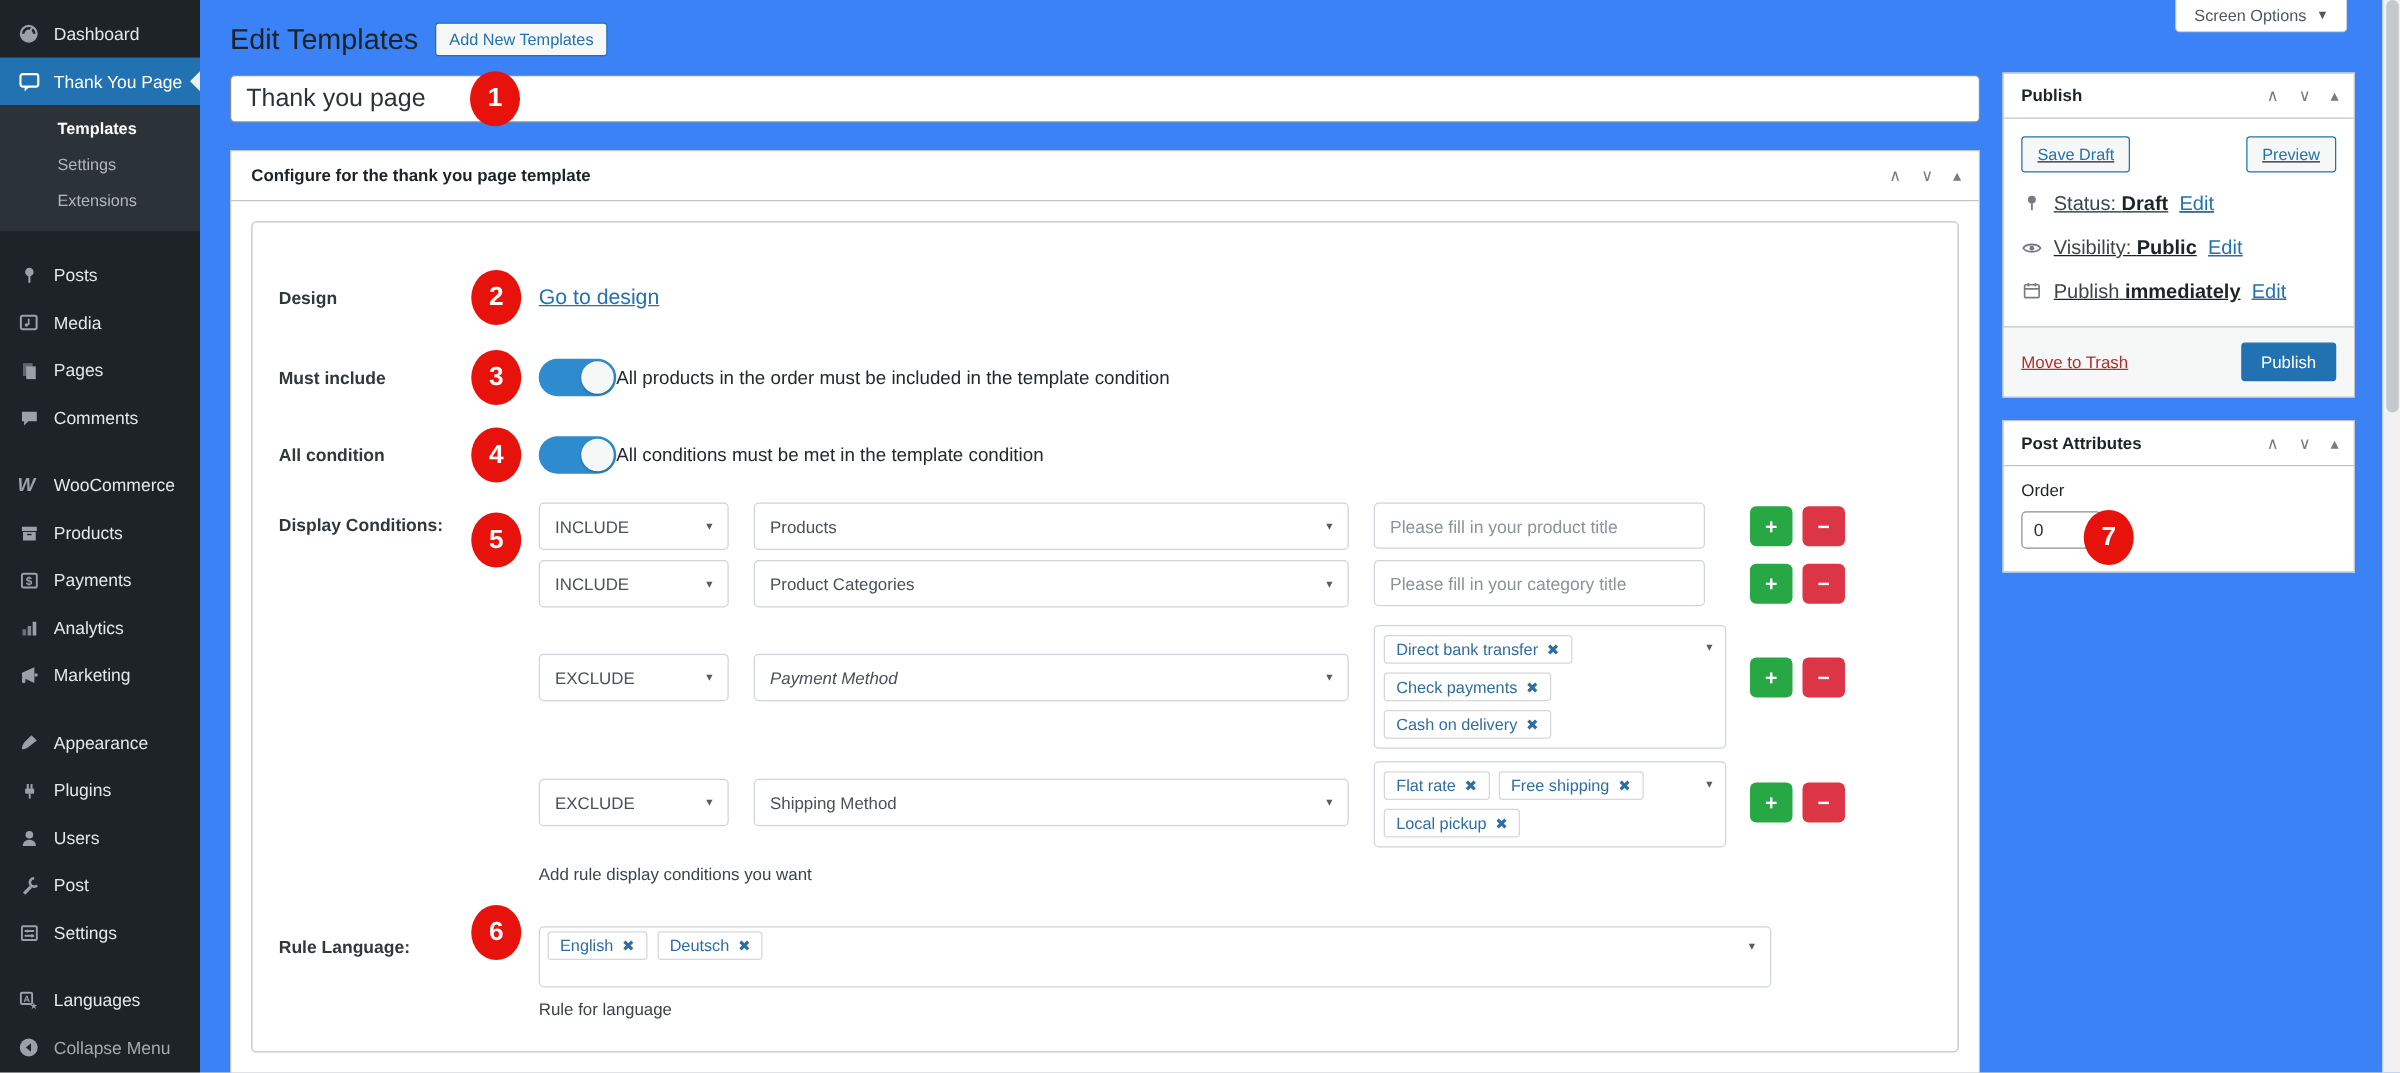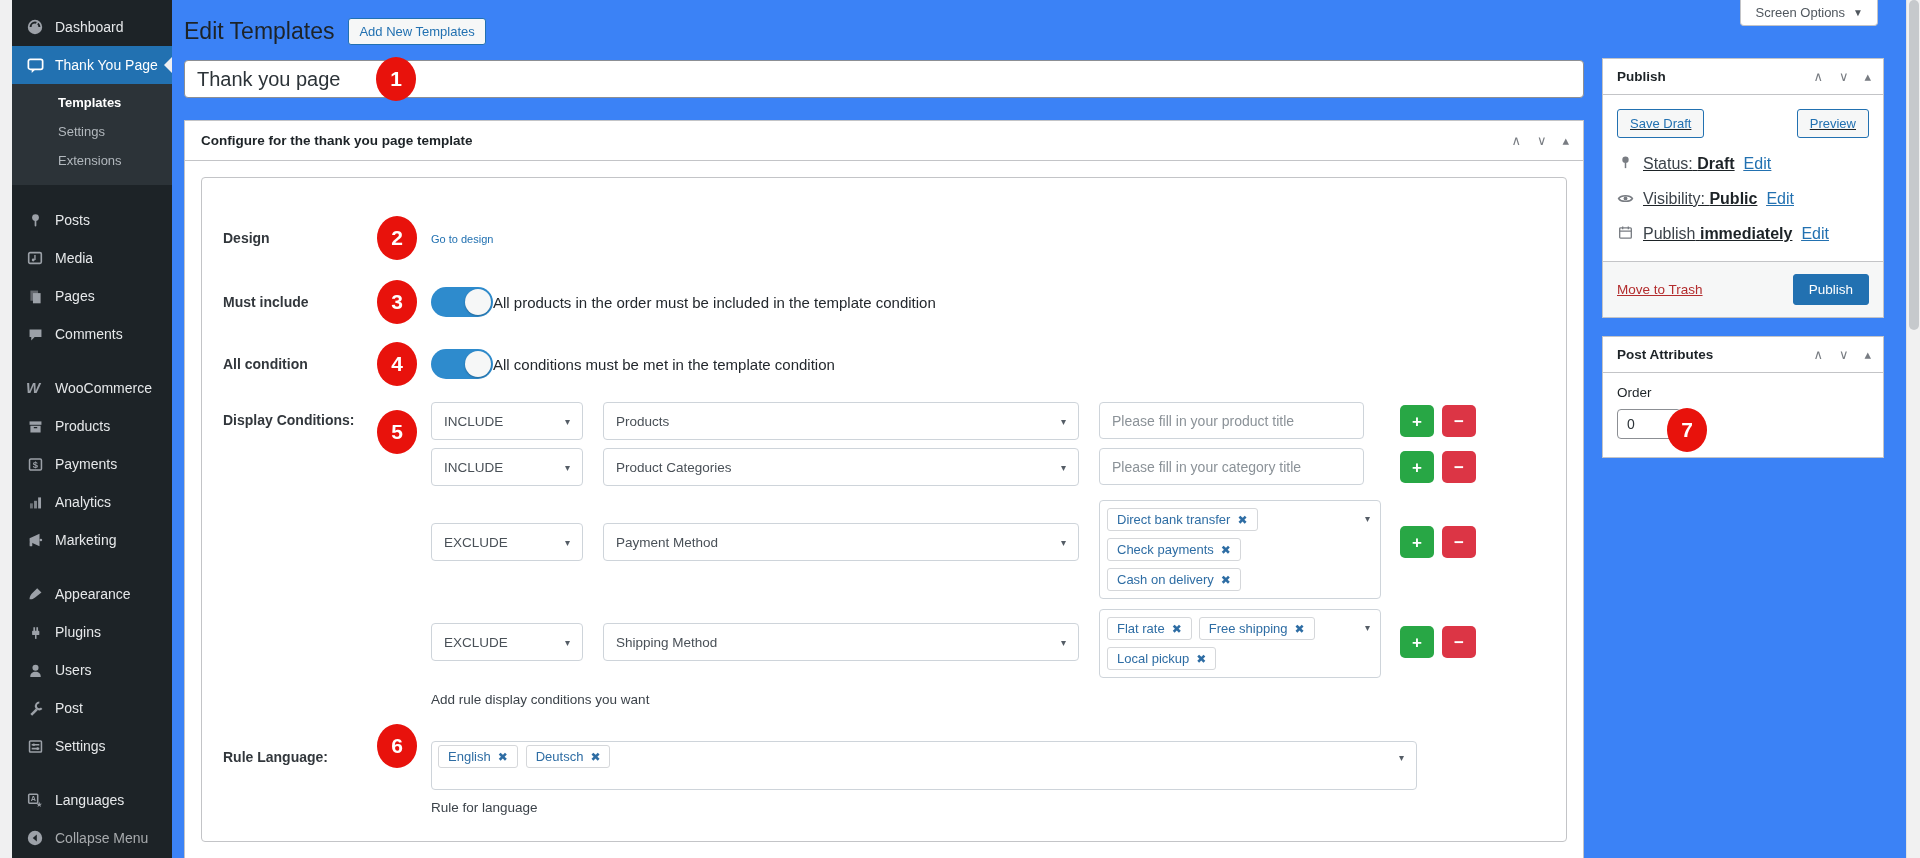--- a/index.html
+++ b/index.html
@@ -1,20 +1,20 @@
 <!DOCTYPE html>
 <html><head>
 <meta charset="utf-8">
 <style>
   * { box-sizing: border-box; margin: 0; padding: 0; }
   html,body { width:1920px; height:858px; overflow:hidden; }
   body { font-family:"Liberation Sans","DejaVu Sans",sans-serif; background:#f0f0f1; color:#1d2327; }
 
   
-  .sidebar { position:absolute; left:12px; top:0; width:160px; height:858px; background:#1d2327; padding-top:8px; z-index:3; }
+  .sidebar { position:absolute; left:0; top:0; width:160px; height:858px; background:#1d2327; padding-top:8px; z-index:3; }
   .menu-item { display:flex; align-items:center; gap:10px; padding:9px 10px 9px 13px; font-size:14px; color:#e6e8ea; cursor:pointer; position:relative; }
   .menu-item .mi { width:20px; height:20px; flex:0 0 20px; color:#9ca1a8; display:flex; align-items:center; justify-content:center; }
   .menu-item.active { background:#2271b1; color:#fff; }
   .menu-item.active .mi { color:#fff; }
   .menu-item.active::after { content:""; position:absolute; right:0; top:50%; margin-top:-8px; border:8px solid transparent; border-right-color:#f0f0f1; }
   .submenu { background:#2c3338; padding:4px 0 10px; }
   .submenu-item { padding:7px 12px 7px 46px; font-size:13px; color:#b2b8bd; cursor:pointer; }
   .submenu-item.current { color:#fff; font-weight:700; }
   .menu-gap { height:16px; }
   .menu-item.dim { color:#a7aaad; }
@@ -42,21 +42,21 @@
   .handle { display:flex; gap:16px; color:#787c82; font-size:13px; align-items:center; }
   .handle span { cursor:pointer; }
   .panel-body { padding:16px; }
   .inner-box { border:1px solid #c3c4c7; border-radius:4px; position:relative; padding:40px 20px 26px 21px; }
 
   .form-row { display:flex; align-items:flex-start; }
   .row-label { width:208px; flex:0 0 208px; font-size:14px; font-weight:700; color:#32373c; }
   .controls { flex:1; }
 
   .row-design { height:40px; align-items:center; }
-  .link { color:#2271b1; font-size:11px; cursor:pointer; }
+  .link { color:#2271b1; text-decoration:underline; font-size:17px; cursor:pointer; }
 
   .row-toggle { height:40px; margin-top:24px; align-items:center; }
   .row-toggle.second { margin-top:22px; }
   .toggle-line { display:flex; align-items:center; }
   .toggle { width:62px; height:30px; border-radius:15px; background:#2e8bcd; position:relative; cursor:pointer; flex:0 0 62px; }
   .toggle .knob { position:absolute; top:2px; right:2px; width:26px; height:26px; border-radius:50%; background:#f6f7f7; box-shadow:0 1px 2px rgba(0,0,0,.25); }
   .toggle-desc { font-size:15px; color:#23282d; }
 
   .row-conditions { margin-top:18px; }
   .cond-row { display:flex; align-items:flex-start; }
@@ -396,21 +396,21 @@
                     <button class="btn-plus">+</button>
                     <button class="btn-minus">−</button>
                   </div>
                 </div>
 
                 <div class="cond-row mt14">
                   <div class="select sel-mode" style="margin-top:23px;">
                     <span>EXCLUDE</span>
                     <span class="sel-caret">▾</span>
                   </div>
-                  <div class="select sel-type" style="margin-top:23px;">
+                  <div class="select sel-type" style="margin-top:23px;font-style:italic;">
                     <span>Payment Method</span>
                     <span class="sel-caret">▾</span>
                   </div>
                   <div class="value-col">
                     <div class="multiselect">
                       <span class="tag">
                         <span>Direct bank transfer</span>
                         <span class="tag-x">✖</span>
                       </span>
                       <span class="tag">

